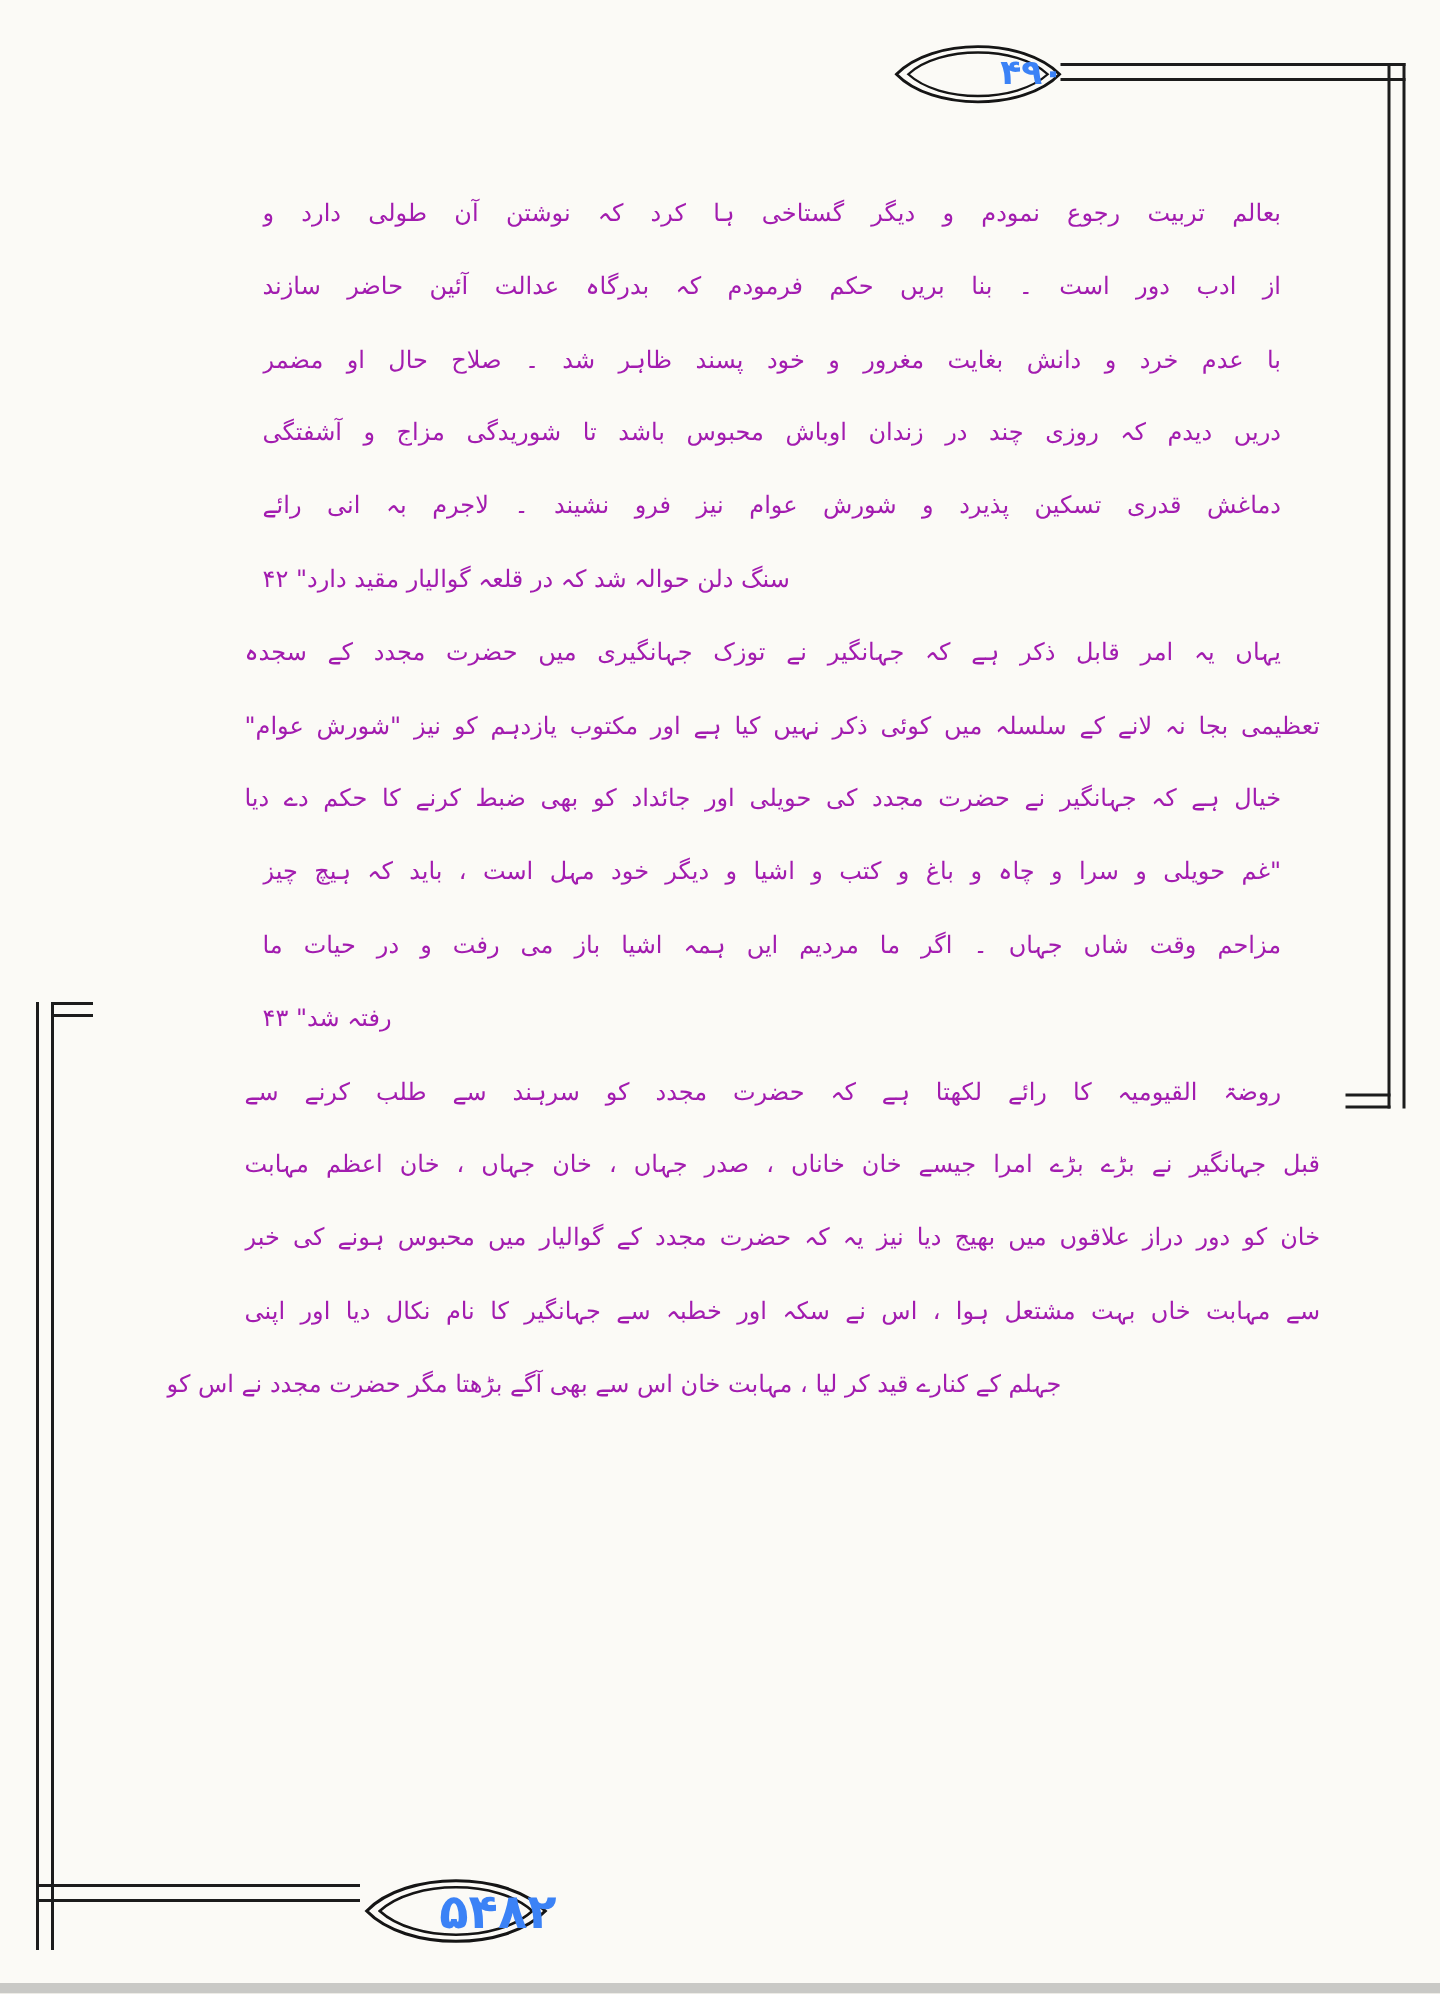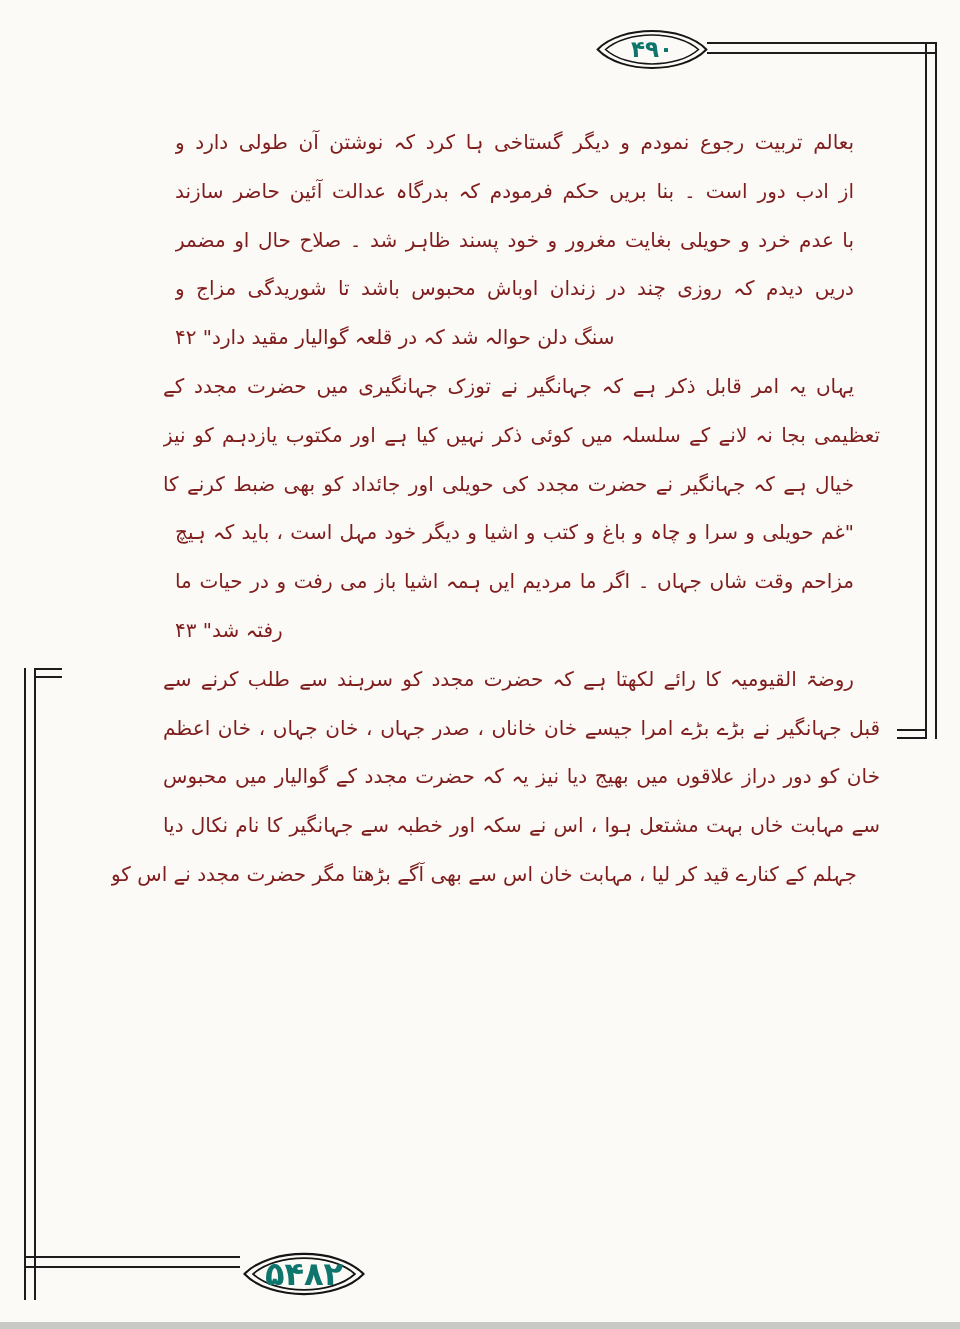--- a/index.html
+++ b/index.html
@@ -30,37 +30,37 @@
     width: 12px;
     background: transparent;
   }
 
   
   .cartouche { position: absolute; }
   .cartouche svg { display: block; }
   .cartouche .num {
     position: absolute;
     left: 0; top: 0; right: 0; bottom: 0;
-    text-align: center;
+    text-align: right;
     font-weight: bold;
-    color: #0f766e;
+    color: #3b82f6;
     direction: ltr;
   }
   .cartouche-top .num { line-height: 45px; font-size: 23px; }
   .cartouche-bottom .num { line-height: 48px; font-size: 32px; }
 
   
   .text-block {
     position: absolute;
     left: 163px;
     top: 118px;
     width: 717px;
     direction: rtl;
-    color: #7f1d1d;
-    font-size: 20px;
+    color: #a21caf;
+    font-size: 16px;
   }
   .ln {
     height: 48.8px;
     line-height: 48.8px;
     overflow: hidden;
     text-align: justify;
     text-align-last: justify;
     white-space: normal;
   }
   .ln.q { margin-right: 26px; margin-left: 12px; }
@@ -102,22 +102,23 @@
     <svg width="134" height="48" viewBox="0 0 130 50">
       <path d="M3,25 C30,-3 100,-3 127,25 C100,53 30,53 3,25 Z" fill="none" stroke="#151515" stroke-width="2.2"></path>
       <path d="M12,25 C36,3 94,3 118,25 C94,47 36,47 12,25 Z" fill="none" stroke="#151515" stroke-width="1.8"></path>
     </svg>
     <span class="num">۵۴۸۲</span>
   </div>
 
   <div class="text-block">
     <div class="ln q">بعالم تربیت رجوع نمودم و دیگر گستاخی ہا کرد کہ نوشتن آن طولی دارد و</div>
     <div class="ln q">از ادب دور است ۔ بنا بریں حکم فرمودم کہ بدرگاہ عدالت آئین حاضر سازند</div>
-    <div class="ln q">با عدم خرد و حویلی بغایت مغرور و خود پسند ظاہر شد ۔ صلاح حال او مضمر</div>
+    <div class="ln q">با عدم خرد و دانش بغایت مغرور و خود پسند ظاہر شد ۔ صلاح حال او مضمر</div>
     <div class="ln q">دریں دیدم کہ روزی چند در زندان اوباش محبوس باشد تا شوریدگی مزاج و آشفتگی</div>
+    <div class="ln q">دماغش قدری تسکین پذیرد و شورش عوام نیز فرو نشیند ۔ لاجرم بہ انی رائے</div>
     <div class="ln q last">سنگ دلن حوالہ شد کہ در قلعہ گوالیار مقید دارد" ۴۲</div>
     <div class="ln ind">یہاں یہ امر قابل ذکر ہے کہ جہانگیر نے توزک جہانگیری میں حضرت مجدد کے سجدہ</div>
     <div class="ln">تعظیمی بجا نہ لانے کے سلسلہ میں کوئی ذکر نہیں کیا ہے اور مکتوب یازدہم کو نیز "شورش عوام"</div>
     <div class="ln ind">خیال ہے کہ جہانگیر نے حضرت مجدد کی حویلی اور جائداد کو بھی ضبط کرنے کا حکم دے دیا</div>
     <div class="ln q">"غم حویلی و سرا و چاہ و باغ و کتب و اشیا و دیگر خود مہل است ، باید کہ ہیچ چیز</div>
     <div class="ln q">مزاحم وقت شاں جہاں ۔ اگر ما مردیم ایں ہمہ اشیا باز می رفت و در حیات ما</div>
     <div class="ln q last">رفتہ شد" ۴۳</div>
     <div class="ln ind">روضۃ القیومیہ کا رائے لکھتا ہے کہ حضرت مجدد کو سرہند سے طلب کرنے سے</div>
     <div class="ln">قبل جہانگیر نے بڑے بڑے امرا جیسے خان خاناں ، صدر جہاں ، خان جہاں ، خان اعظم مہابت</div>
     <div class="ln">خان کو دور دراز علاقوں میں بھیج دیا نیز یہ کہ حضرت مجدد کے گوالیار میں محبوس ہونے کی خبر</div>

